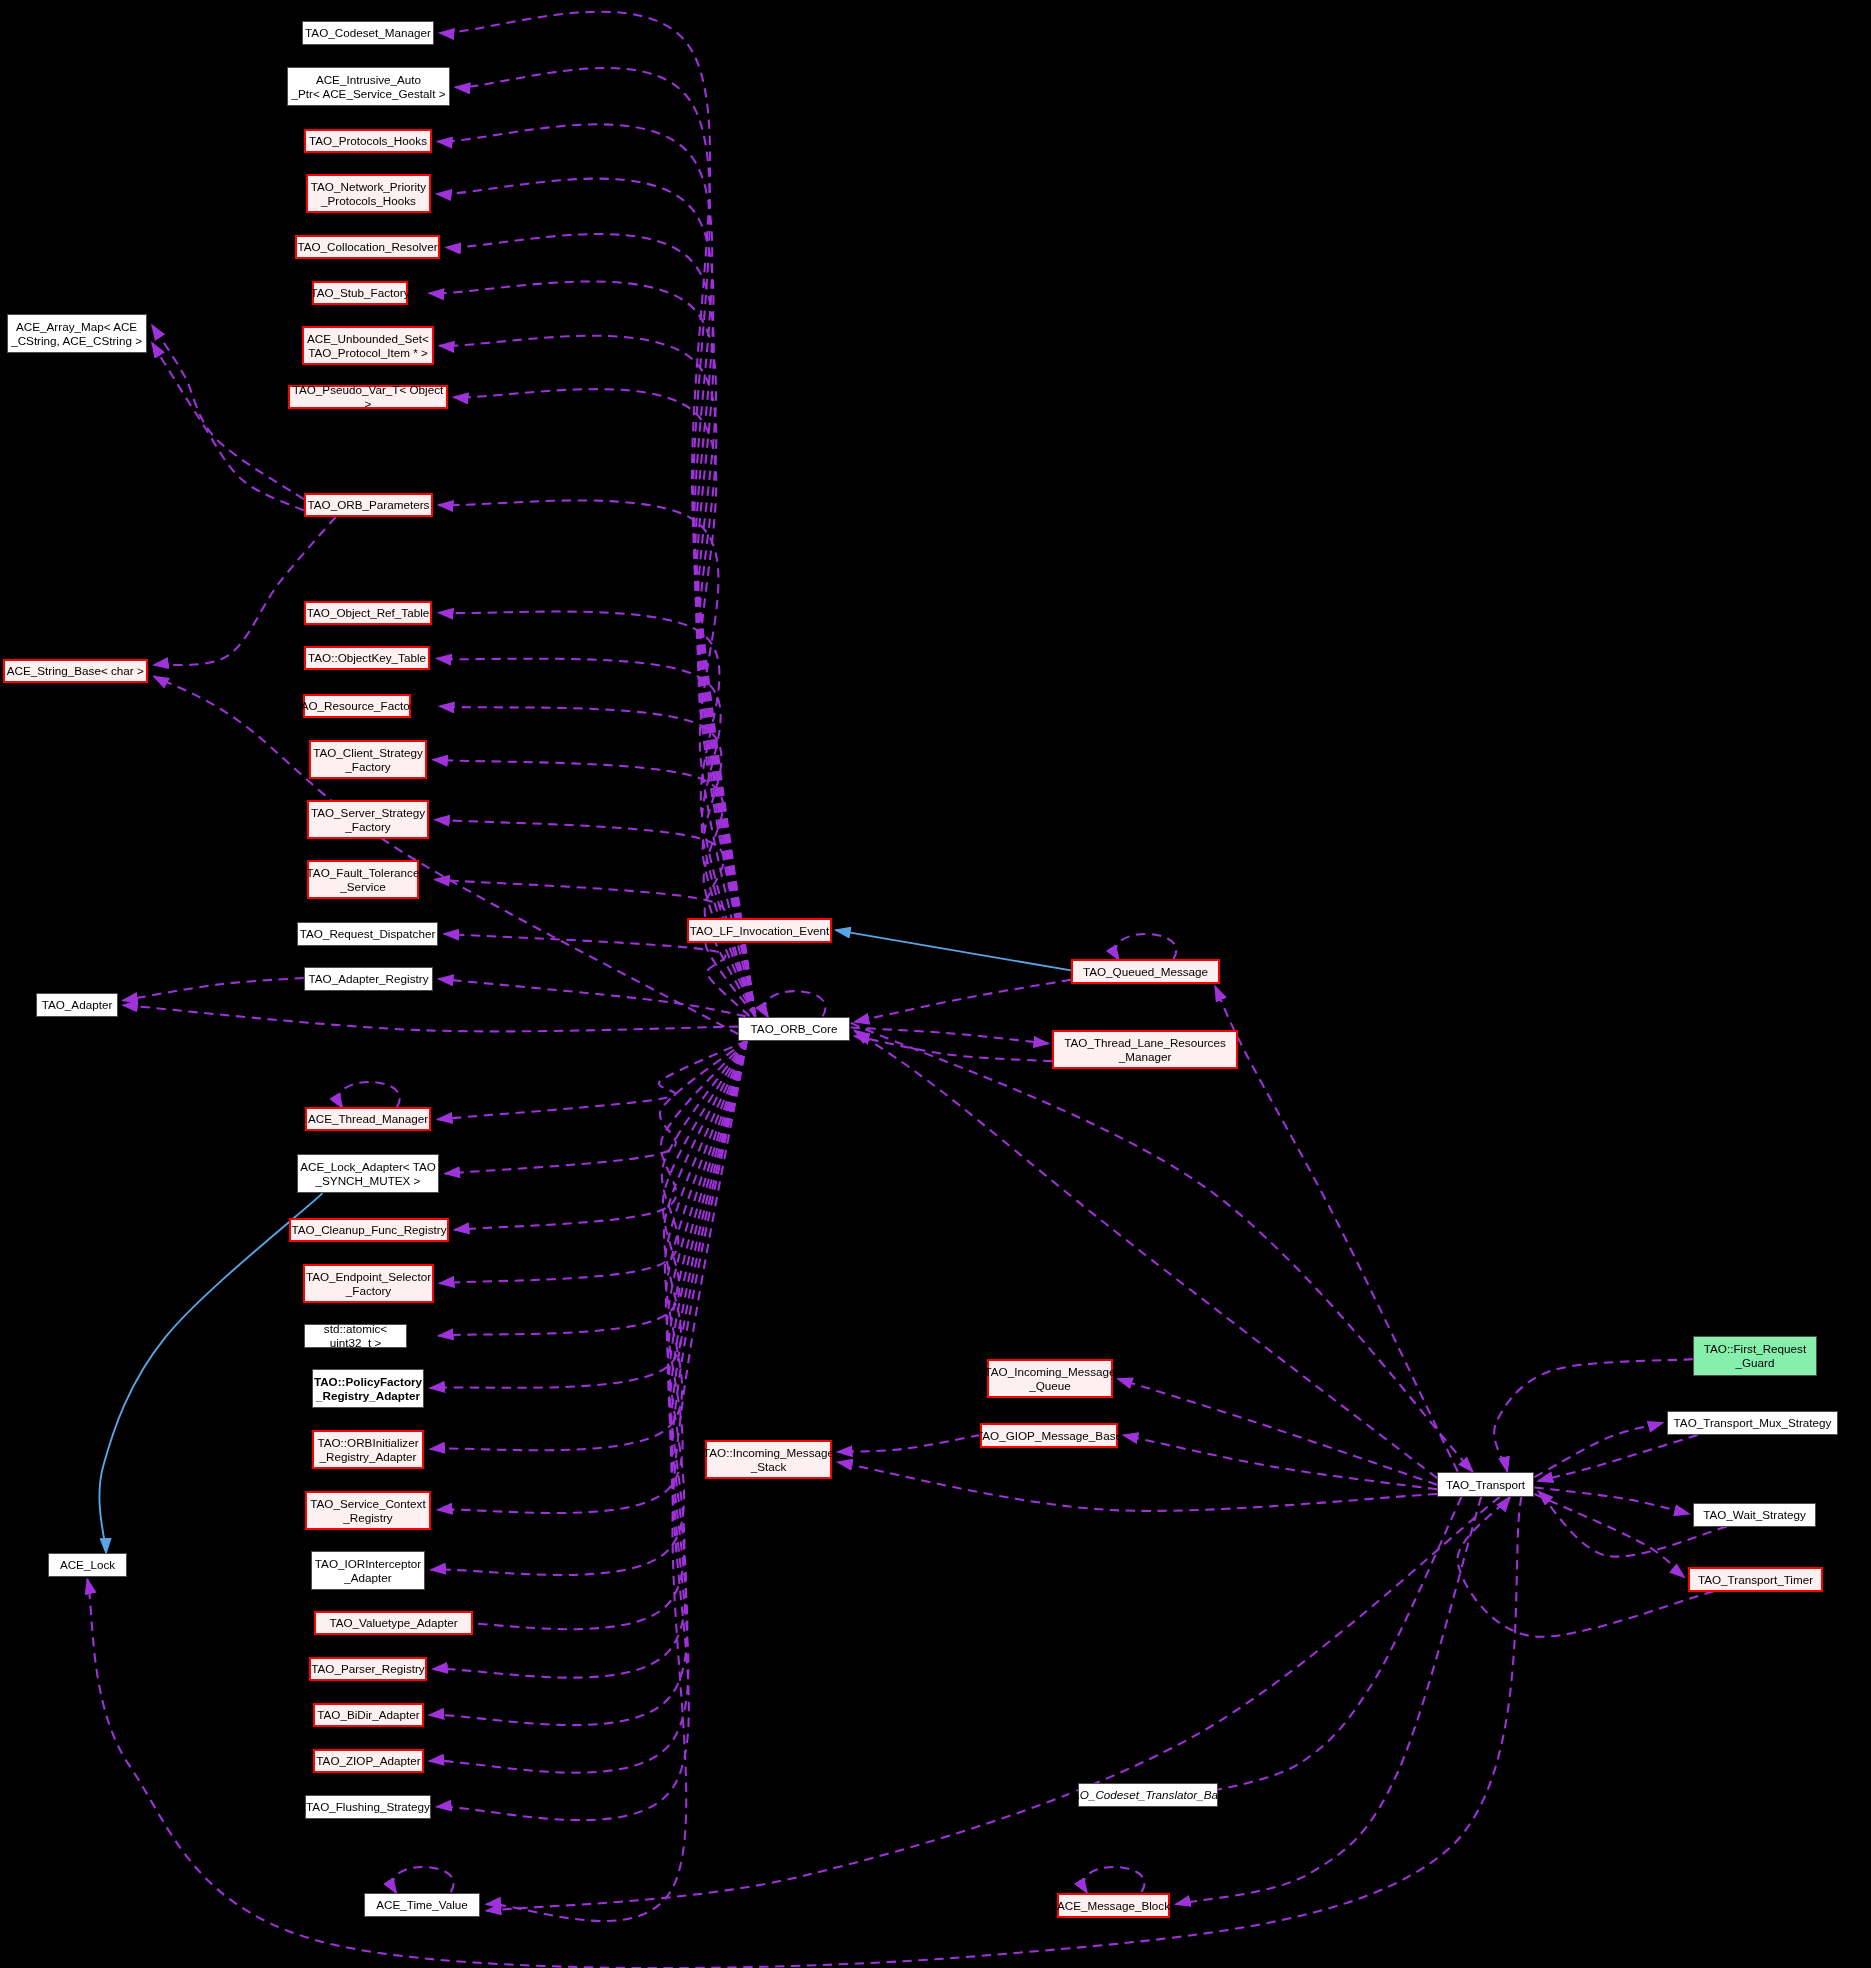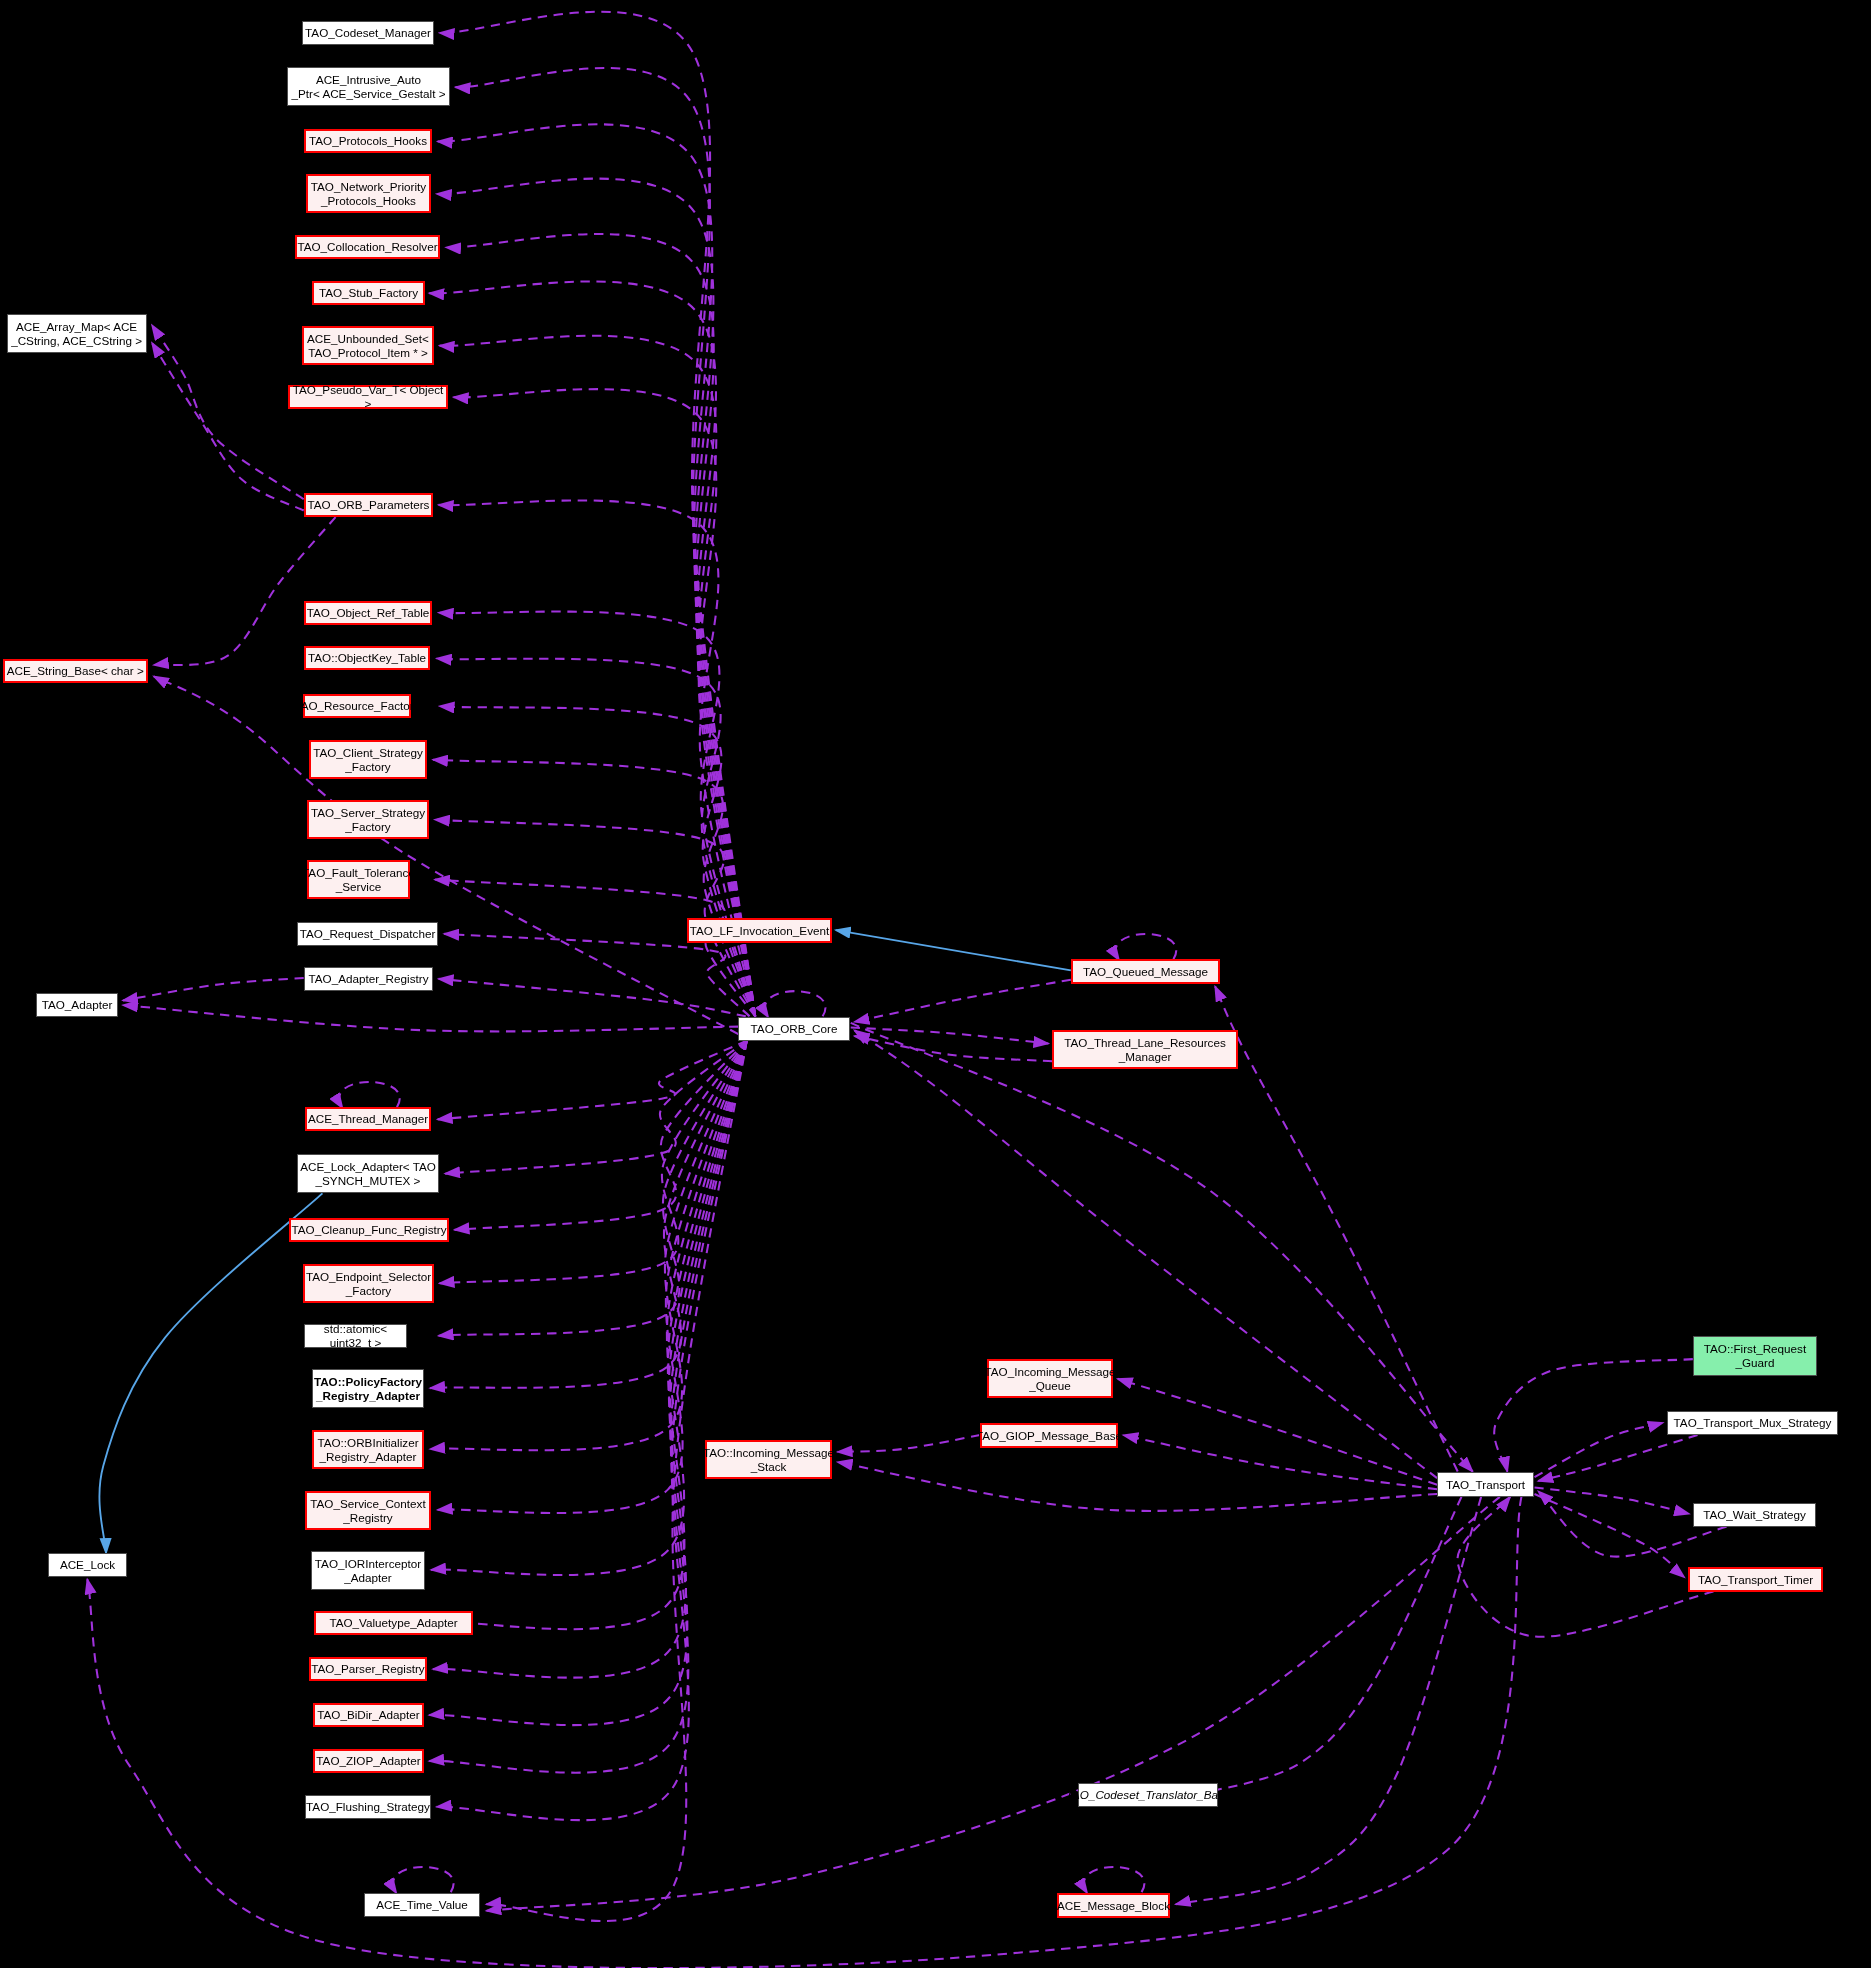--- a/index.html
+++ b/index.html
@@ -99,36 +99,36 @@
       </g>
   </svg>
   <div id="nodes">
       <div class="node white" style="left: 302px; top: 20.6px; width: 132px; height: 24px;">TAO_Codeset_Manager</div>
       <div class="node white" style="left: 287px; top: 67px; width: 163px; height: 39px;">ACE_Intrusive_Auto
 _Ptr&lt; ACE_Service_Gestalt &gt;</div>
       <div class="node pink" style="left: 304px; top: 129px; width: 128px; height: 24px;">TAO_Protocols_Hooks</div>
       <div class="node pink" style="left: 306px; top: 174px; width: 125px; height: 39px;">TAO_Network_Priority
 _Protocols_Hooks</div>
       <div class="node pink" style="left: 295px; top: 235px; width: 145px; height: 24px;">TAO_Collocation_Resolver</div>
-      <div class="node pink" style="left: 312px; top: 281px; width: 113px; height: 24px;">TAO_Stub_Factory</div>
+      <div class="node pink" style="left: 312px; top: 281px; width: 96px; height: 24px;">TAO_Stub_Factory</div>
       <div class="node pink" style="left: 302px; top: 326px; width: 132px; height: 39px;">ACE_Unbounded_Set&lt;
 TAO_Protocol_Item * &gt;</div>
       <div class="node pink" style="left: 288px; top: 385px; width: 160px; height: 24px;">TAO_Pseudo_Var_T&lt; Object &gt;</div>
       <div class="node white" style="left: 6.6px; top: 314px; width: 140px; height: 39px;">ACE_Array_Map&lt; ACE
 _CString, ACE_CString &gt;</div>
       <div class="node pink" style="left: 304px; top: 493px; width: 129px; height: 24px;">TAO_ORB_Parameters</div>
       <div class="node pink" style="left: 304px; top: 601px; width: 128px; height: 24px;">TAO_Object_Ref_Table</div>
       <div class="node pink" style="left: 304px; top: 646px; width: 126px; height: 24px;">TAO::ObjectKey_Table</div>
       <div class="node pink" style="left: 2.8px; top: 659px; width: 145px; height: 24px;">ACE_String_Base&lt; char &gt;</div>
       <div class="node pink" style="left: 303px; top: 694px; width: 108px; height: 24px;">TAO_Resource_Factory</div>
       <div class="node pink" style="left: 309px; top: 740px; width: 118px; height: 39px;">TAO_Client_Strategy
 _Factory</div>
       <div class="node pink" style="left: 307px; top: 800px; width: 122px; height: 39px;">TAO_Server_Strategy
 _Factory</div>
-      <div class="node pink" style="left: 307px; top: 860px; width: 103px; height: 39px;">TAO_Fault_Tolerance
+      <div class="node pink" style="left: 307px; top: 860px; width: 112px; height: 39px;">TAO_Fault_Tolerance
 _Service</div>
       <div class="node white" style="left: 297px; top: 922px; width: 141px; height: 24px;">TAO_Request_Dispatcher</div>
       <div class="node white" style="left: 304px; top: 967px; width: 129px; height: 24px;">TAO_Adapter_Registry</div>
       <div class="node white" style="left: 36px; top: 993px; width: 82px; height: 24px;">TAO_Adapter</div>
       <div class="node pink" style="left: 687px; top: 918px; width: 145px; height: 25px;">TAO_LF_Invocation_Event</div>
       <div class="node white" style="left: 738px; top: 1017px; width: 112px; height: 24px;">TAO_ORB_Core</div>
       <div class="node pink" style="left: 1071px; top: 959px; width: 149px; height: 25px;">TAO_Queued_Message</div>
       <div class="node pink" style="left: 1052px; top: 1030px; width: 186px; height: 39px;">TAO_Thread_Lane_Resources
 _Manager</div>
       <div class="node pink" style="left: 305px; top: 1107px; width: 126px; height: 24px;">ACE_Thread_Manager</div>

